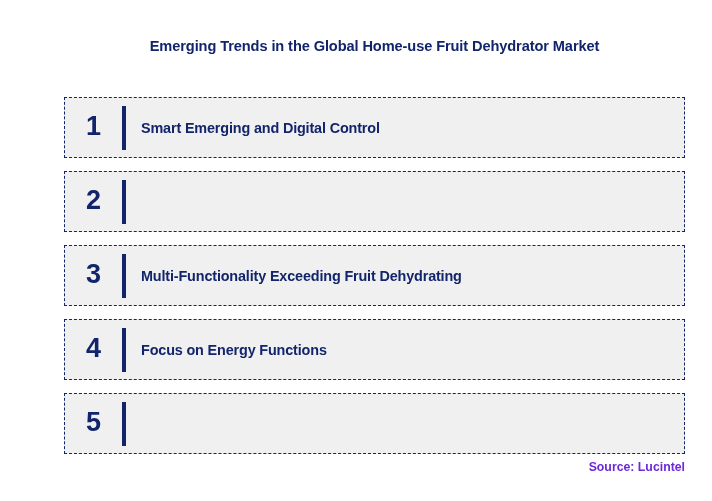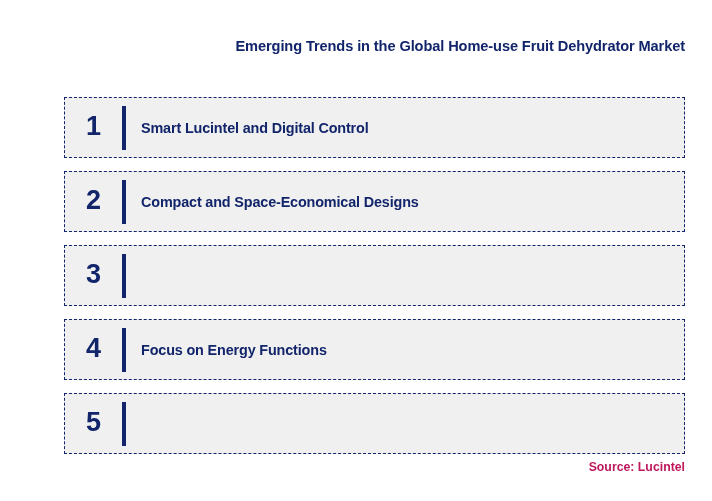--- a/index.html
+++ b/index.html
@@ -18,21 +18,21 @@
     width: 712px;
     height: 501px;
     background: #ffffff;
   }
   
   #chart-title {
     position: absolute;
     left: 64px;
     top: 38px;
     width: 621px;
-    text-align: right;
+    text-align: center;
     font-size: 14.6px;
     font-weight: bold;
     color: #12256b;
     letter-spacing: -0.1px;
     white-space: nowrap;
   }
   
   #trend-list {
     position: absolute;
     left: 64px;
@@ -80,47 +80,47 @@
   }
   
   #source-note {
     position: absolute;
     left: 64px;
     top: 460px;
     width: 621px;
     text-align: right;
     font-size: 12.3px;
     font-weight: bold;
-    color: #be185d;
+    color: #6d28d9;
   }
 </style>
 </head>
 <body>
 
 <div id="infographic">
 
   <div id="chart-title">Emerging Trends in the Global Home-use Fruit Dehydrator Market</div>
 
   <div id="trend-list">
 
     <div class="trend-row">
       <div class="trend-number">1</div>
       <div class="trend-divider"></div>
-      <div class="trend-label">Smart Lucintel and Digital Control</div>
+      <div class="trend-label">Smart Emerging and Digital Control</div>
     </div>
 
     <div class="trend-row">
       <div class="trend-number">2</div>
       <div class="trend-divider"></div>
-      <div class="trend-label">Compact and Space-Economical Designs</div>
     </div>
 
     <div class="trend-row">
       <div class="trend-number">3</div>
       <div class="trend-divider"></div>
+      <div class="trend-label">Multi-Functionality Exceeding Fruit Dehydrating</div>
     </div>
 
     <div class="trend-row">
       <div class="trend-number">4</div>
       <div class="trend-divider"></div>
       <div class="trend-label">Focus on Energy Functions</div>
     </div>
 
     <div class="trend-row">
       <div class="trend-number">5</div>

